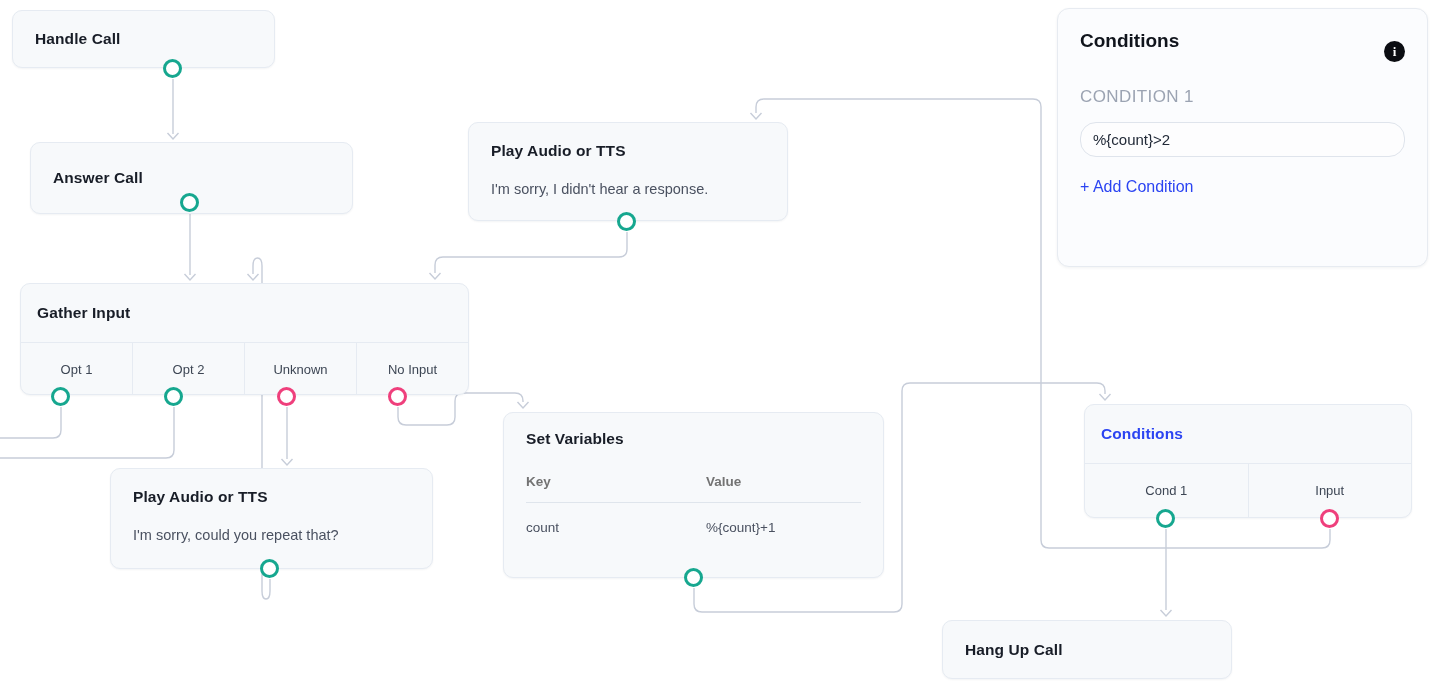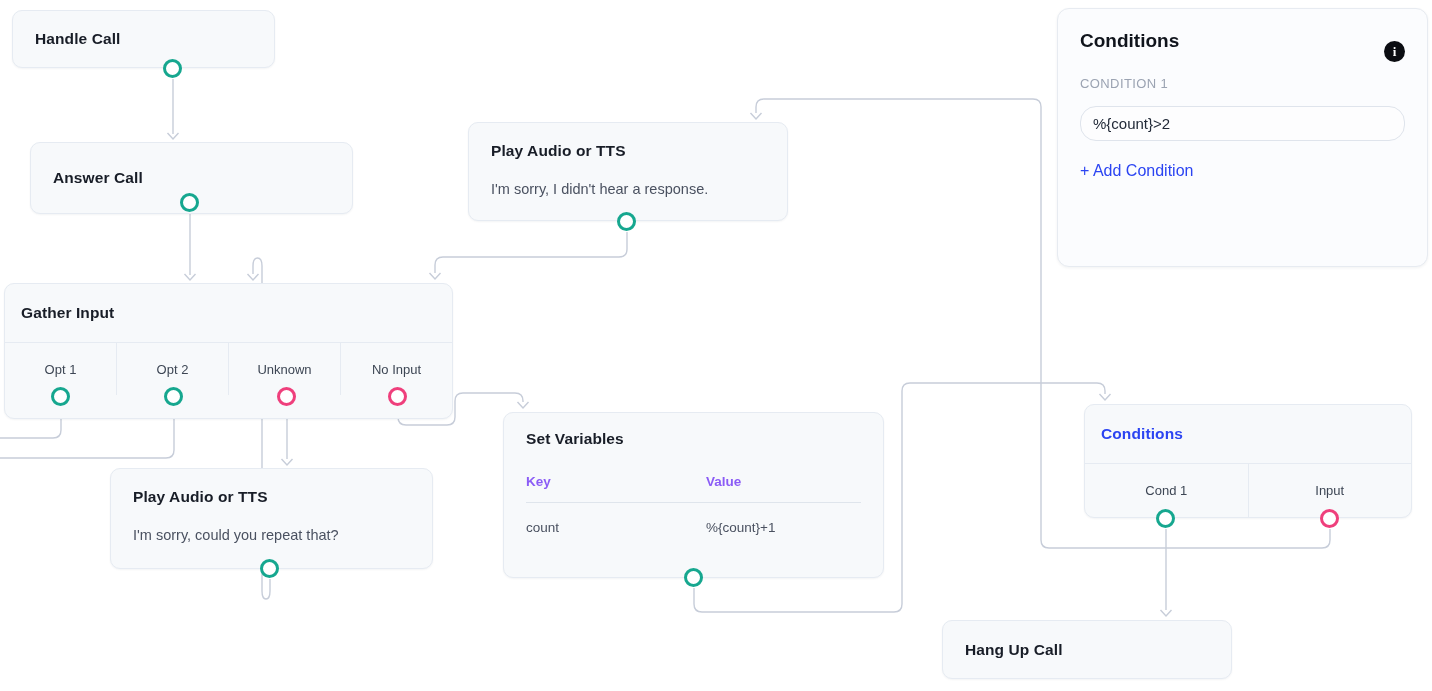--- a/index.html
+++ b/index.html
@@ -23,21 +23,21 @@
   .node-title.blue{color:var(--blue)}
   .node.simple{display:flex;align-items:center;padding:0 22px}
   .node.msg{padding:19px 22px}
   .node.msg .node-body{margin-top:21px;font-size:14.5px;color:var(--body)}
   .node-header{height:59px;display:flex;align-items:center;padding:0 16px;border-bottom:1px solid var(--node-border)}
   .node-outputs{display:flex;height:52px}
   .output{flex:1;display:flex;align-items:center;justify-content:center;font-size:13px;color:#3d4654;border-left:1px solid var(--node-border)}
   .output:first-child{border-left:none}
 
   .setvars{padding:17px 22px}
-  .kv-head{display:flex;margin-top:26px;font-size:13.5px;font-weight:700;color:#8b5cf6}
+  .kv-head{display:flex;margin-top:26px;font-size:13.5px;font-weight:700;color:#737373}
   .kv-row{display:flex;margin-top:17px;font-size:13.5px;color:#4a5160}
   .kv-key{width:180px}
   .kv-divider{border-bottom:1px solid #dfe5ec;margin-top:13px}
 
   .port{
     position:absolute;width:13px;height:13px;border-radius:50%;background:#fff;
     border:3.5px solid var(--green);z-index:3;box-sizing:content-box;
   }
   .port.pink{border-color:var(--pink)}
 
@@ -45,21 +45,21 @@
     position:absolute;left:1057px;top:8px;width:371px;height:259px;z-index:4;
     background:#fbfcfe;border:1px solid #e7ebf1;border-radius:12px;
     box-shadow:0 1px 3px rgba(20,30,50,.06);padding:21px 22px;
   }
   .panel-title{font-size:19px;font-weight:700;color:#10141c}
   .info{
     position:absolute;top:32px;right:22px;width:21px;height:21px;border-radius:50%;
     background:#0b0d12;color:#fff;display:flex;align-items:center;justify-content:center;
     font-size:13px;font-weight:700;font-family:"Liberation Serif","DejaVu Serif",serif;cursor:pointer;
   }
-  .cond-label{margin-top:24px;font-size:13px;color:var(--muted);letter-spacing:.4px}
+  .cond-label{margin-top:35px;font-size:17px;color:var(--muted);letter-spacing:.4px}
   .cond-input{
     margin-top:15px;width:100%;height:35px;border:1px solid #dfe4ec;border-radius:16px;
     background:#fdfdfe;font-size:15px;color:#222a38;padding:0 12px;font-family:inherit;
   }
   .add-link{display:inline-block;margin-top:21px;font-size:16px;color:var(--blue);cursor:pointer;text-decoration:none}
 </style>
 </head>
 <body>
 
 <svg class="wires" width="1432" height="691" viewBox="0 0 1432 691">
@@ -91,21 +91,21 @@
 
 <div class="node simple" style="left:30px;top:142px;width:323px;height:72px">
   <div class="node-title">Answer Call</div>
 </div>
 
 <div class="node msg" style="left:468px;top:122px;width:320px;height:99px">
   <div class="node-title">Play Audio or TTS</div>
   <div class="node-body">I'm sorry, I didn't hear a response.</div>
 </div>
 
-<div class="node" style="left:4px;top:283px;width:449px;height:136px">
+<div class="node" style="left:20px;top:283px;width:449px;height:112px">
   <div class="node-header">
     <div class="node-title">Gather Input</div>
   </div>
   <div class="node-outputs">
     <div class="output">
         <span>Opt 1</span>
       </div>
     <div class="output">
         <span>Opt 2</span>
       </div>

